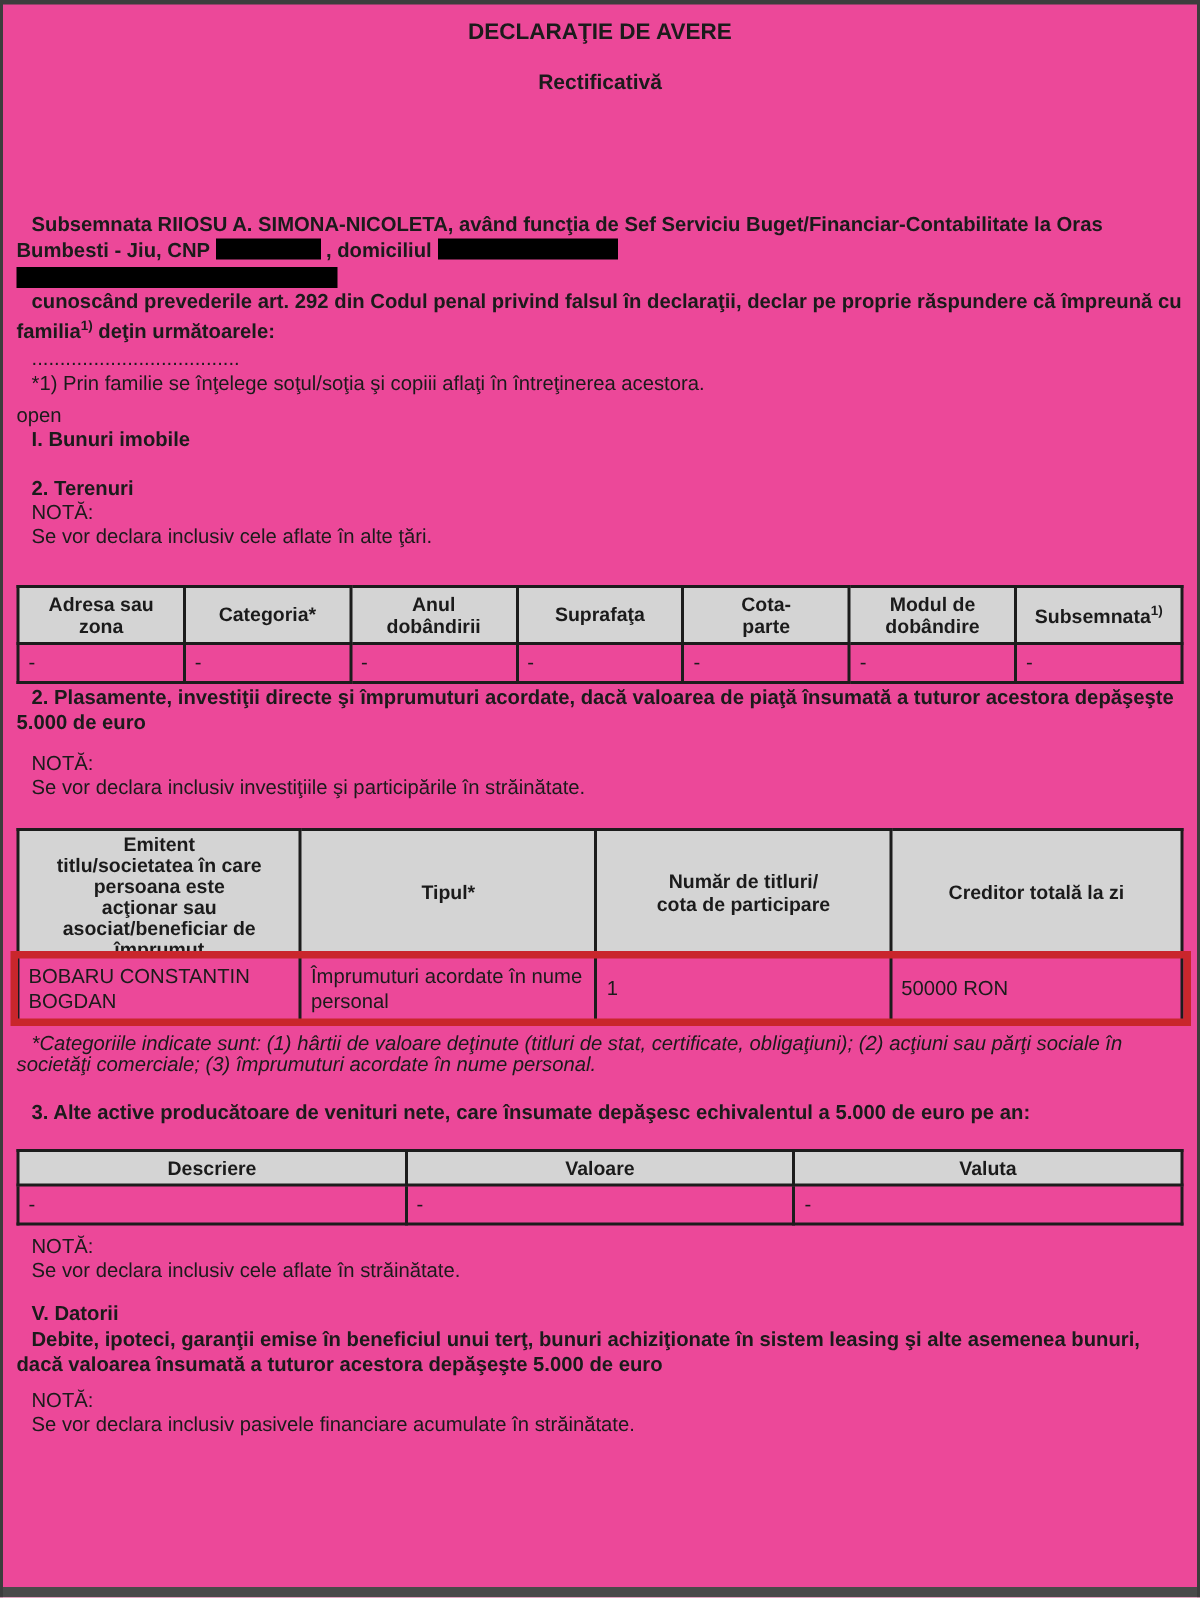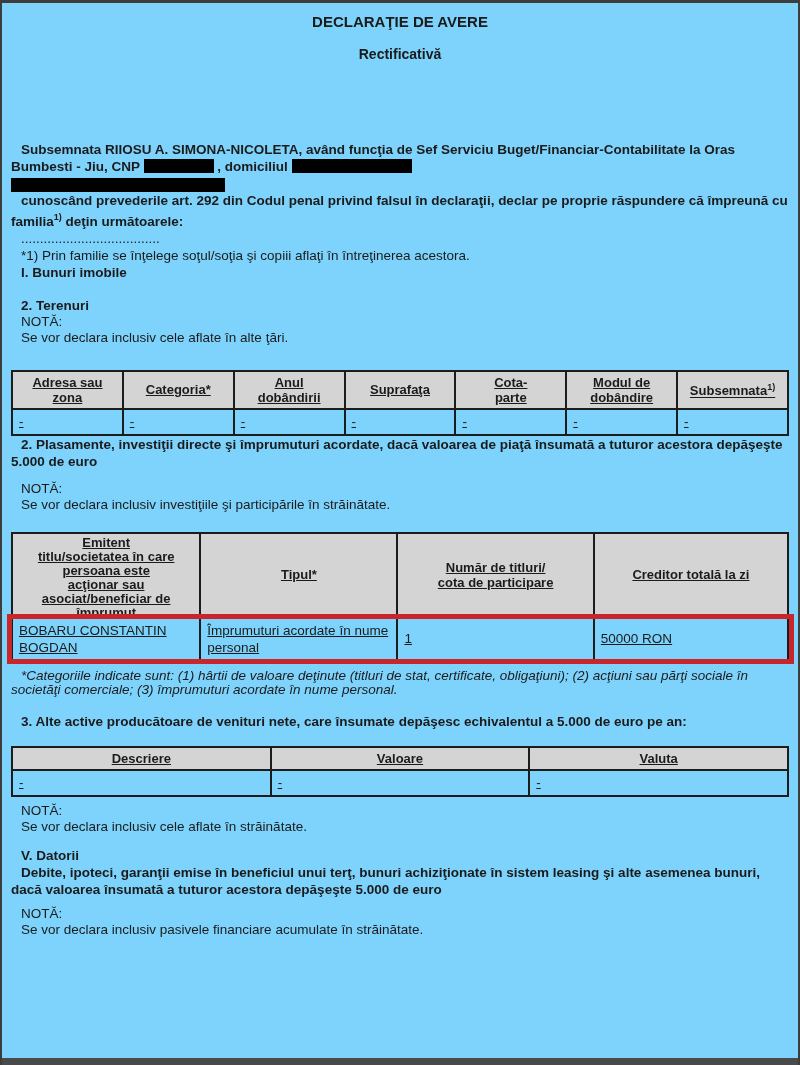--- a/index.html
+++ b/index.html
@@ -1,18 +1,18 @@
 <!DOCTYPE html>
 <html><head>
 <meta charset="utf-8">
 <style>
   html,body { margin:0; padding:0; background:#ffffff; }
   .page {
     position:relative; width:800px; height:1065px; box-sizing:border-box;
-    background:#7dd3fc; overflow:hidden;
+    background:#ec4899; overflow:hidden;
     border-top:3px solid #3d3d3d; border-left:2px solid #3d3d3d; border-right:2px solid #3d3d3d;
     font-family:"Liberation Sans","DejaVu Sans",sans-serif;
     font-size:13.5px; color:#1b1b1b;
   }
   .content { padding:8px 9px 0 9px; }
   .doc-title { text-align:center; font-weight:bold; font-size:15px; margin-top:2px; }
   .doc-subtitle { text-align:center; font-weight:bold; font-size:14px; margin-top:16px; }
   .par { line-height:17px; }
   .bold { font-weight:bold; }
   .ind { text-indent:10px; }
@@ -28,21 +28,21 @@
   .sec-i { margin-top:1px; }
   .sub-terenuri { margin-top:17px; }
   .sec2 { }
   .sec3 { margin-top:15px; }
   .secv { margin-top:12px; }
   .tbl-wrap { position:relative; }
   .tw1 { margin-top:24px; }
   .tw2 { margin-top:19px; }
   .tw3 { margin-top:16px; }
   .tw4 { margin-top:20px; }
-  table { border-collapse:collapse; width:100%; table-layout:fixed;text-decoration:underline; }
+  table { border-collapse:collapse; width:100%; table-layout:fixed; }
   th,td { border:2px solid #1c1c1c; }
   th {
     background:#d4d4d4; font-size:13px; font-weight:bold; text-align:center;
     vertical-align:middle; padding:3px 5px; line-height:15px; white-space:pre-line;
   }
   td { padding:2px 6px; vertical-align:middle; line-height:17px; font-size:13.5px; }
   .t2 th.emitent { padding:0; vertical-align:top; }
   .t2 th.emitent .clip { height:82px; overflow:hidden; padding:2px 6px; line-height:14px; box-sizing:border-box; }
   .t2 td { height:38px; }
   .t3 td, .t1 td, .t4 td { height:20px; }
@@ -74,20 +74,21 @@
       <span class="redaction r2"></span>
       <span class="redaction r3"></span>
     </div>
 
     <div class="par bold ind">
       <span>cunoscând prevederile art. 292 din Codul penal privind falsul în declaraţii, declar pe proprie răspundere că împreună cu familia</span><sup style="font-size:9px;">1)</sup><span> deţin următoarele:</span>
     </div>
 
     <div class="dots ind">.....................................</div>
     <div class="note-line family-note ind">*1) Prin familie se înţelege soţul/soţia şi copiii aflaţi în întreţinerea acestora.</div>
+    <div class="open-text">open</div>
 
     <div class="note-line bold ind sec-i">I. Bunuri imobile</div>
 
     <div class="note-line bold ind sub-terenuri">2. Terenuri</div>
     <div class="note-line ind">NOTĂ:</div>
     <div class="note-line ind">Se vor declara inclusiv cele aflate în alte ţări.</div>
 
     <div class="tbl-wrap tw1">
       <table class="t1">
         <tbody>

